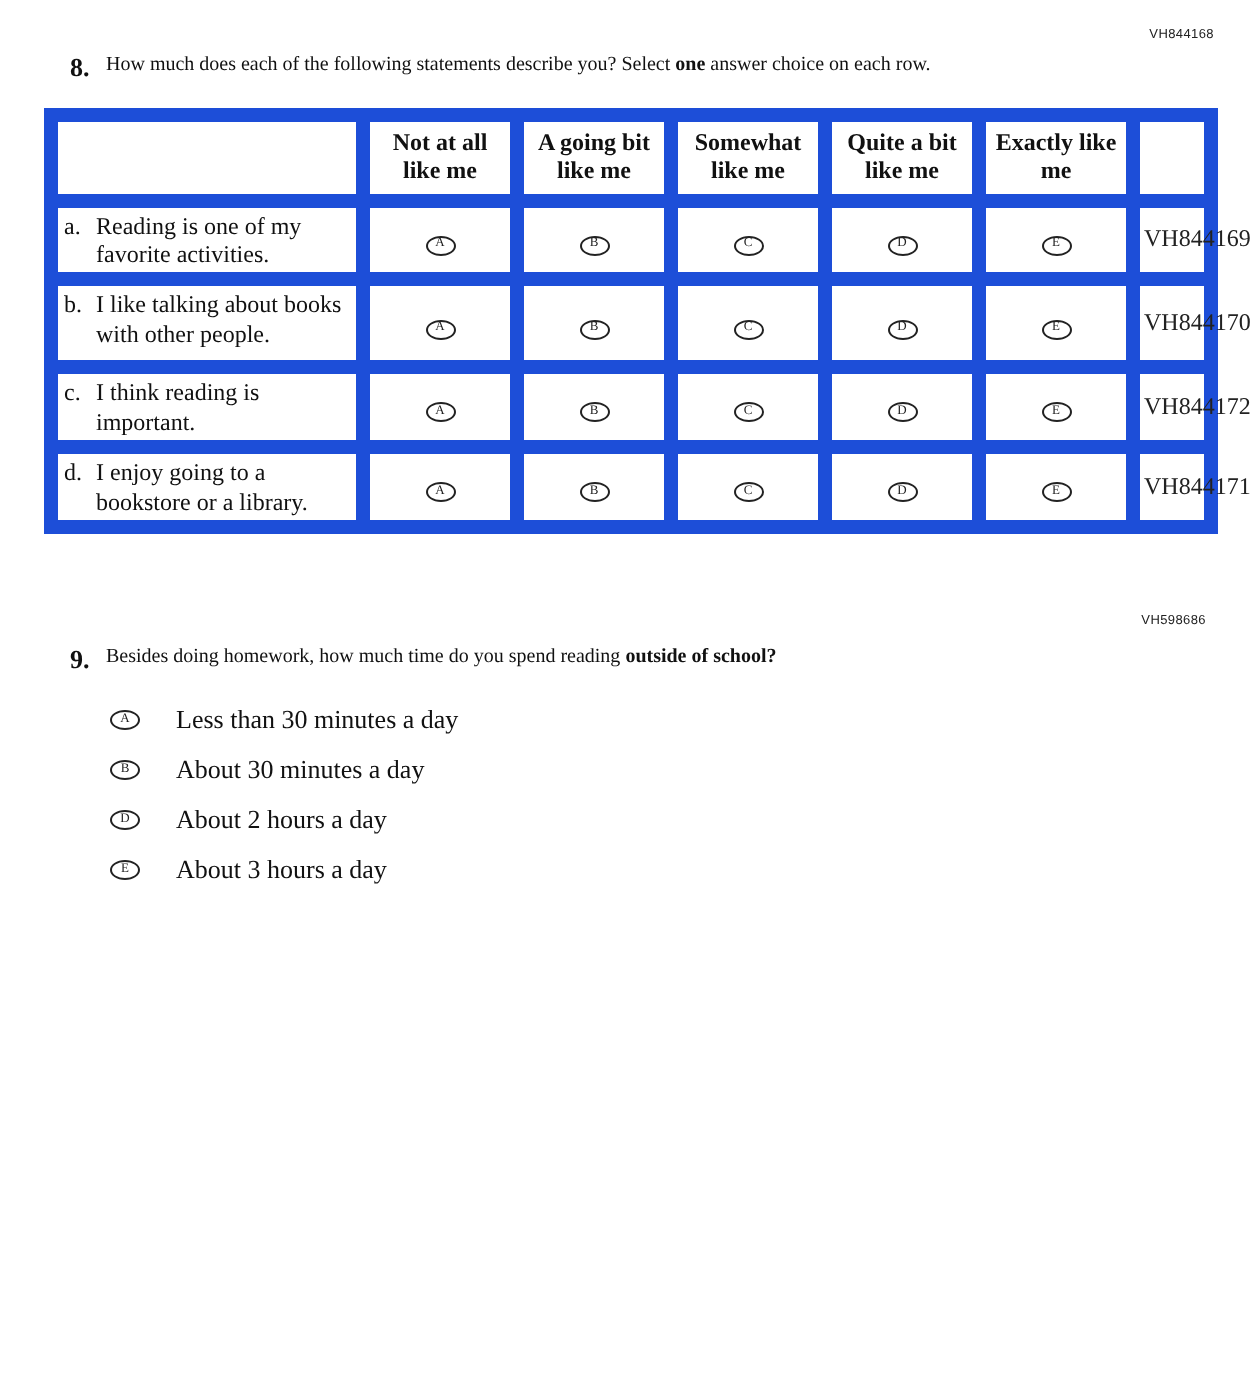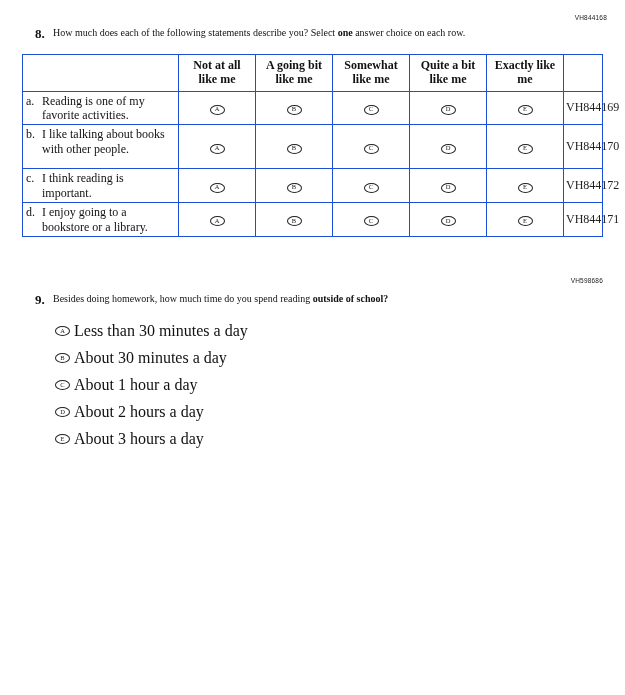--- a/index.html
+++ b/index.html
@@ -31,21 +31,21 @@
   .bold { font-weight: bold; }
 
   
   table.grid {
     border-collapse: collapse;
     margin: 12px 0 0 22px;
     width: 580px;
     table-layout: fixed;
   }
   table.grid th, table.grid td {
-    border: 1px solid #1d4ed8;
+    border: 7px solid #1d4ed8;
     font-size: 12px;
   }
   th.stmt-h { width: 156px; }
   th.col-h  { width: 77px; font-weight: bold; text-align: center; padding: 4px 2px; line-height: 1.15; height: 36px; }
   th.code-h { width: 39px; }
   th.col-h span { display: block; }
 
   td.stmt { vertical-align: top; padding: 2px 3px; }
   .stmt-flex { display: grid; grid-template-columns: 15px 1fr; column-gap: 1px; line-height: 1.2; }
   td.ov-cell { text-align: center; vertical-align: middle; }
@@ -63,21 +63,21 @@
     width: 15px; height: 10px;
     border: 1px solid #222; border-radius: 50%;
     background: #fff; cursor: pointer;
   }
   .oval .ol { font-size: 6.5px; line-height: 1; font-family: "Liberation Serif", serif; color: #222; }
 
   
   .options { margin: 14px 0 0 55px; }
   .option { display: flex; align-items: center; margin-bottom: 9px; }
   .option .oval { flex: 0 0 15px; }
-  .option-label { font-size: 16px; margin-left: 4px; }
+  .option-label { font-size: 13px; margin-left: 18px; }
 </style>
 </head>
 <body>
 
 <div class="page">
 
   <div class="tiny-code top-code">VH844168</div>
 
   <div class="question" id="q8">
     <span class="q-num">8.</span>
@@ -228,26 +228,20 @@
       <span class="option-label">Less than 30 minutes a day</span>
     </div>
     <div class="option">
       <span class="oval">
           <span class="ol">B</span>
         </span>
       <span class="option-label">About 30 minutes a day</span>
     </div>
     <div class="option">
       <span class="oval">
-          <span class="ol">C</span>
-        </span>
-      <span class="option-label">About 1 hour a day</span>
-    </div>
-    <div class="option">
-      <span class="oval">
           <span class="ol">D</span>
         </span>
       <span class="option-label">About 2 hours a day</span>
     </div>
     <div class="option">
       <span class="oval">
           <span class="ol">E</span>
         </span>
       <span class="option-label">About 3 hours a day</span>
     </div>

